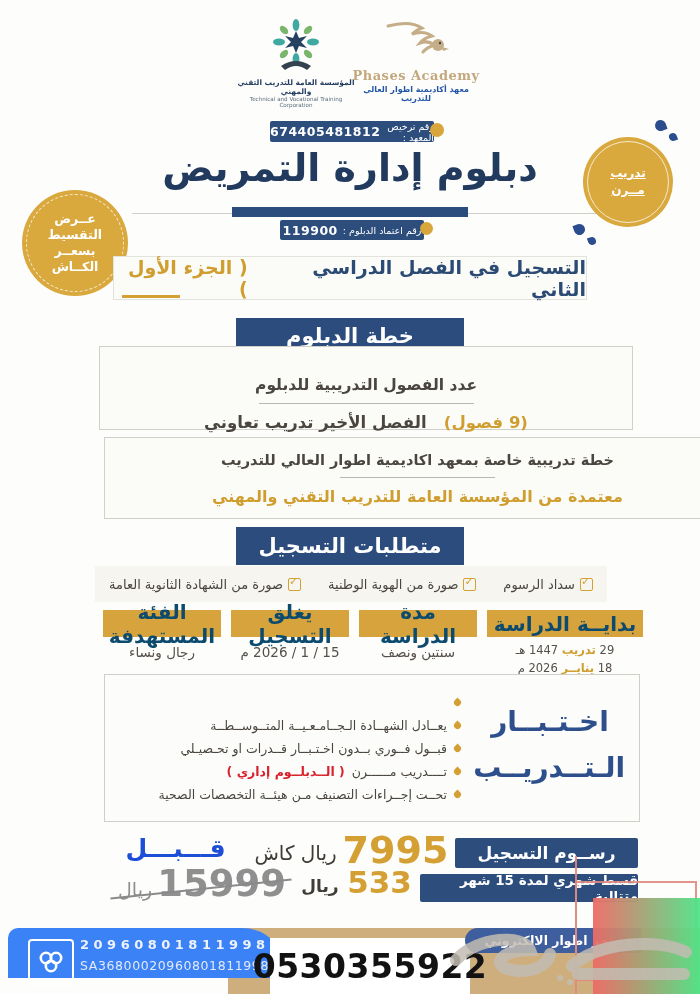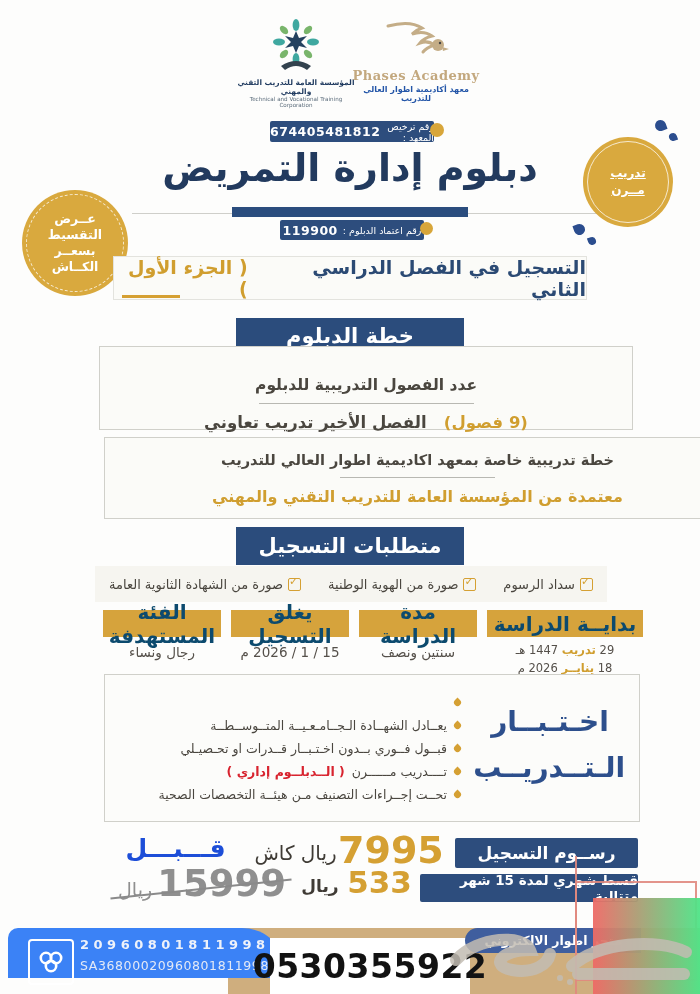--- a/index.html
+++ b/index.html
@@ -71,21 +71,21 @@
   .benefits{left:104px;top:674px;width:534px;height:146px;background:#fcfcfa;border:1px solid #d0d0ca;}
   .ben-title{position:absolute;right:14px;top:24px;width:150px;text-align:center;color:#2d4f8c;
              font-size:28px;font-weight:bold;line-height:1.65;}
   .ben-list{position:absolute;left:16px;top:16px;width:340px;font-size:12.5px;color:#4a463f;}
   .ben-item{display:flex;align-items:center;gap:7px;height:23px;}
   .ben-drop{width:7px;height:7px;background:#d5a033;border-radius:0 50% 50% 50%;transform:rotate(45deg);flex:0 0 auto;}
   .red{color:#d8232e;font-weight:bold;}
 
   
   .fee-badge1{left:455px;top:838px;width:183px;height:30px;font-size:17px;font-weight:bold;}
-  .fee-cash{left:338px;top:828px;width:115px;text-align:left;font-size:38px;font-weight:bold;color:#d5a033;}
+  .fee-cash{left:338px;top:828px;width:115px;text-align:center;font-size:38px;font-weight:bold;color:#d5a033;}
   .fee-cash-unit{left:248px;top:841px;width:95px;text-align:center;font-size:20px;font-weight:normal;color:#3f3b35;}
   .before{left:108px;top:834px;width:135px;text-align:center;font-size:25px;font-weight:bold;color:#1d4ed8;letter-spacing:3px;}
   .fee-badge2{left:420px;top:874px;width:218px;height:28px;font-size:13.5px;font-weight:bold;}
   .fee-inst{left:342px;top:864px;width:75px;text-align:center;font-size:31px;font-weight:bold;color:#d5a033;}
   .fee-inst-unit{left:296px;top:876px;width:48px;text-align:center;font-size:17px;font-weight:bold;color:#3f3b35;}
   .old-price{left:112px;top:862px;width:180px;text-align:center;color:#8f8f8f;direction:rtl;}
   .old-price .n{font-size:37px;font-weight:bold;letter-spacing:1px;}
   .old-price .u{font-size:19px;}
   .strike{left:110px;top:888px;width:182px;height:2px;background:#8a8a8a;transform:rotate(-6deg);}
 

